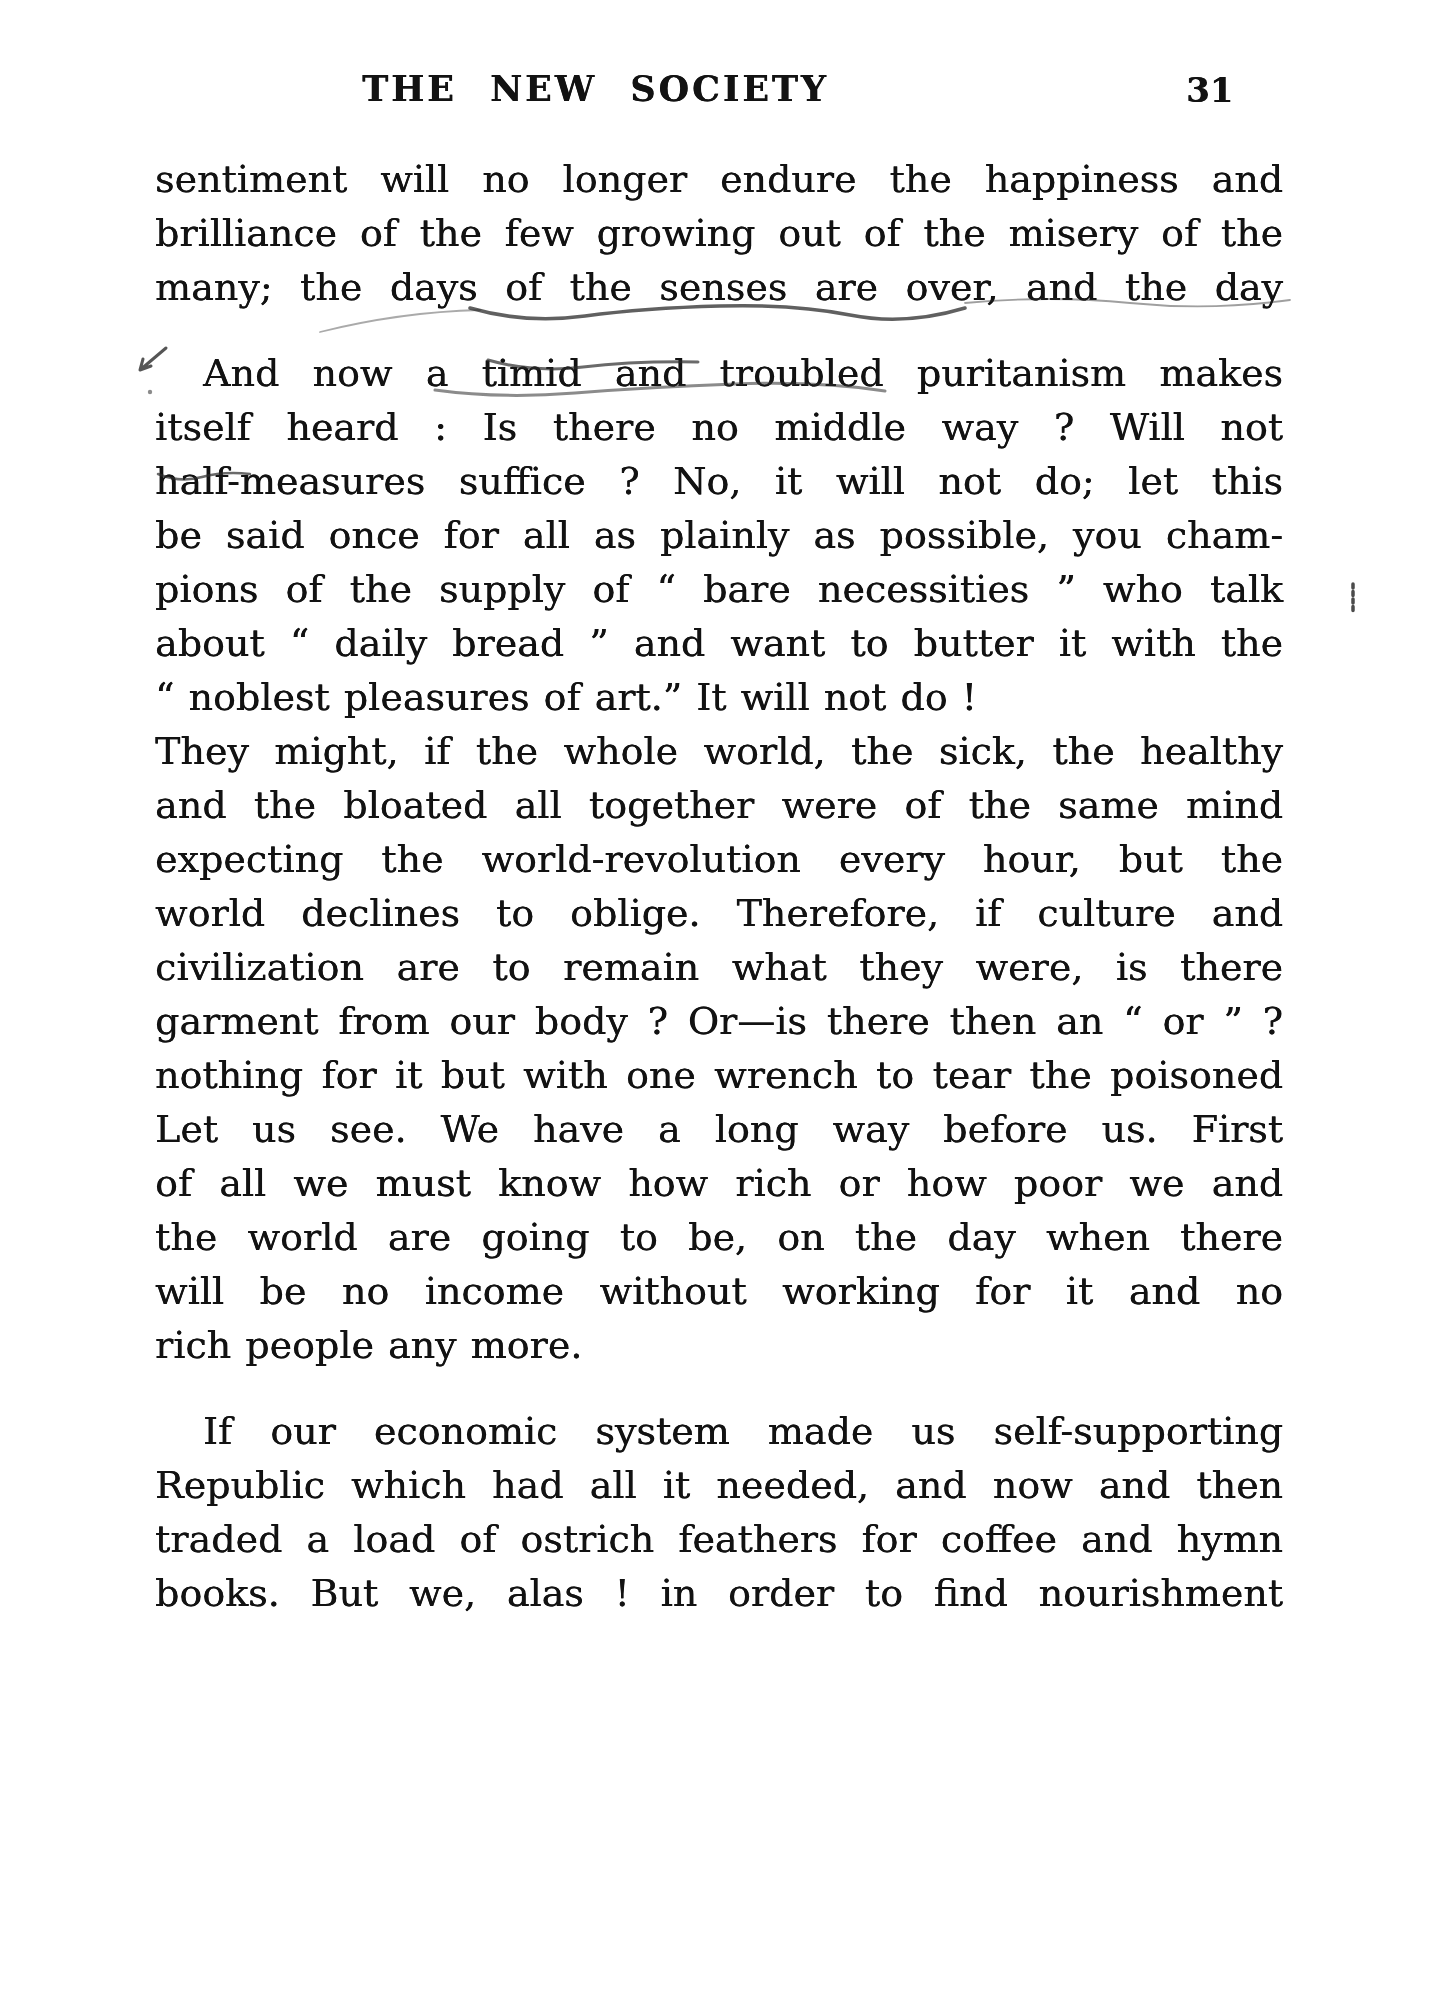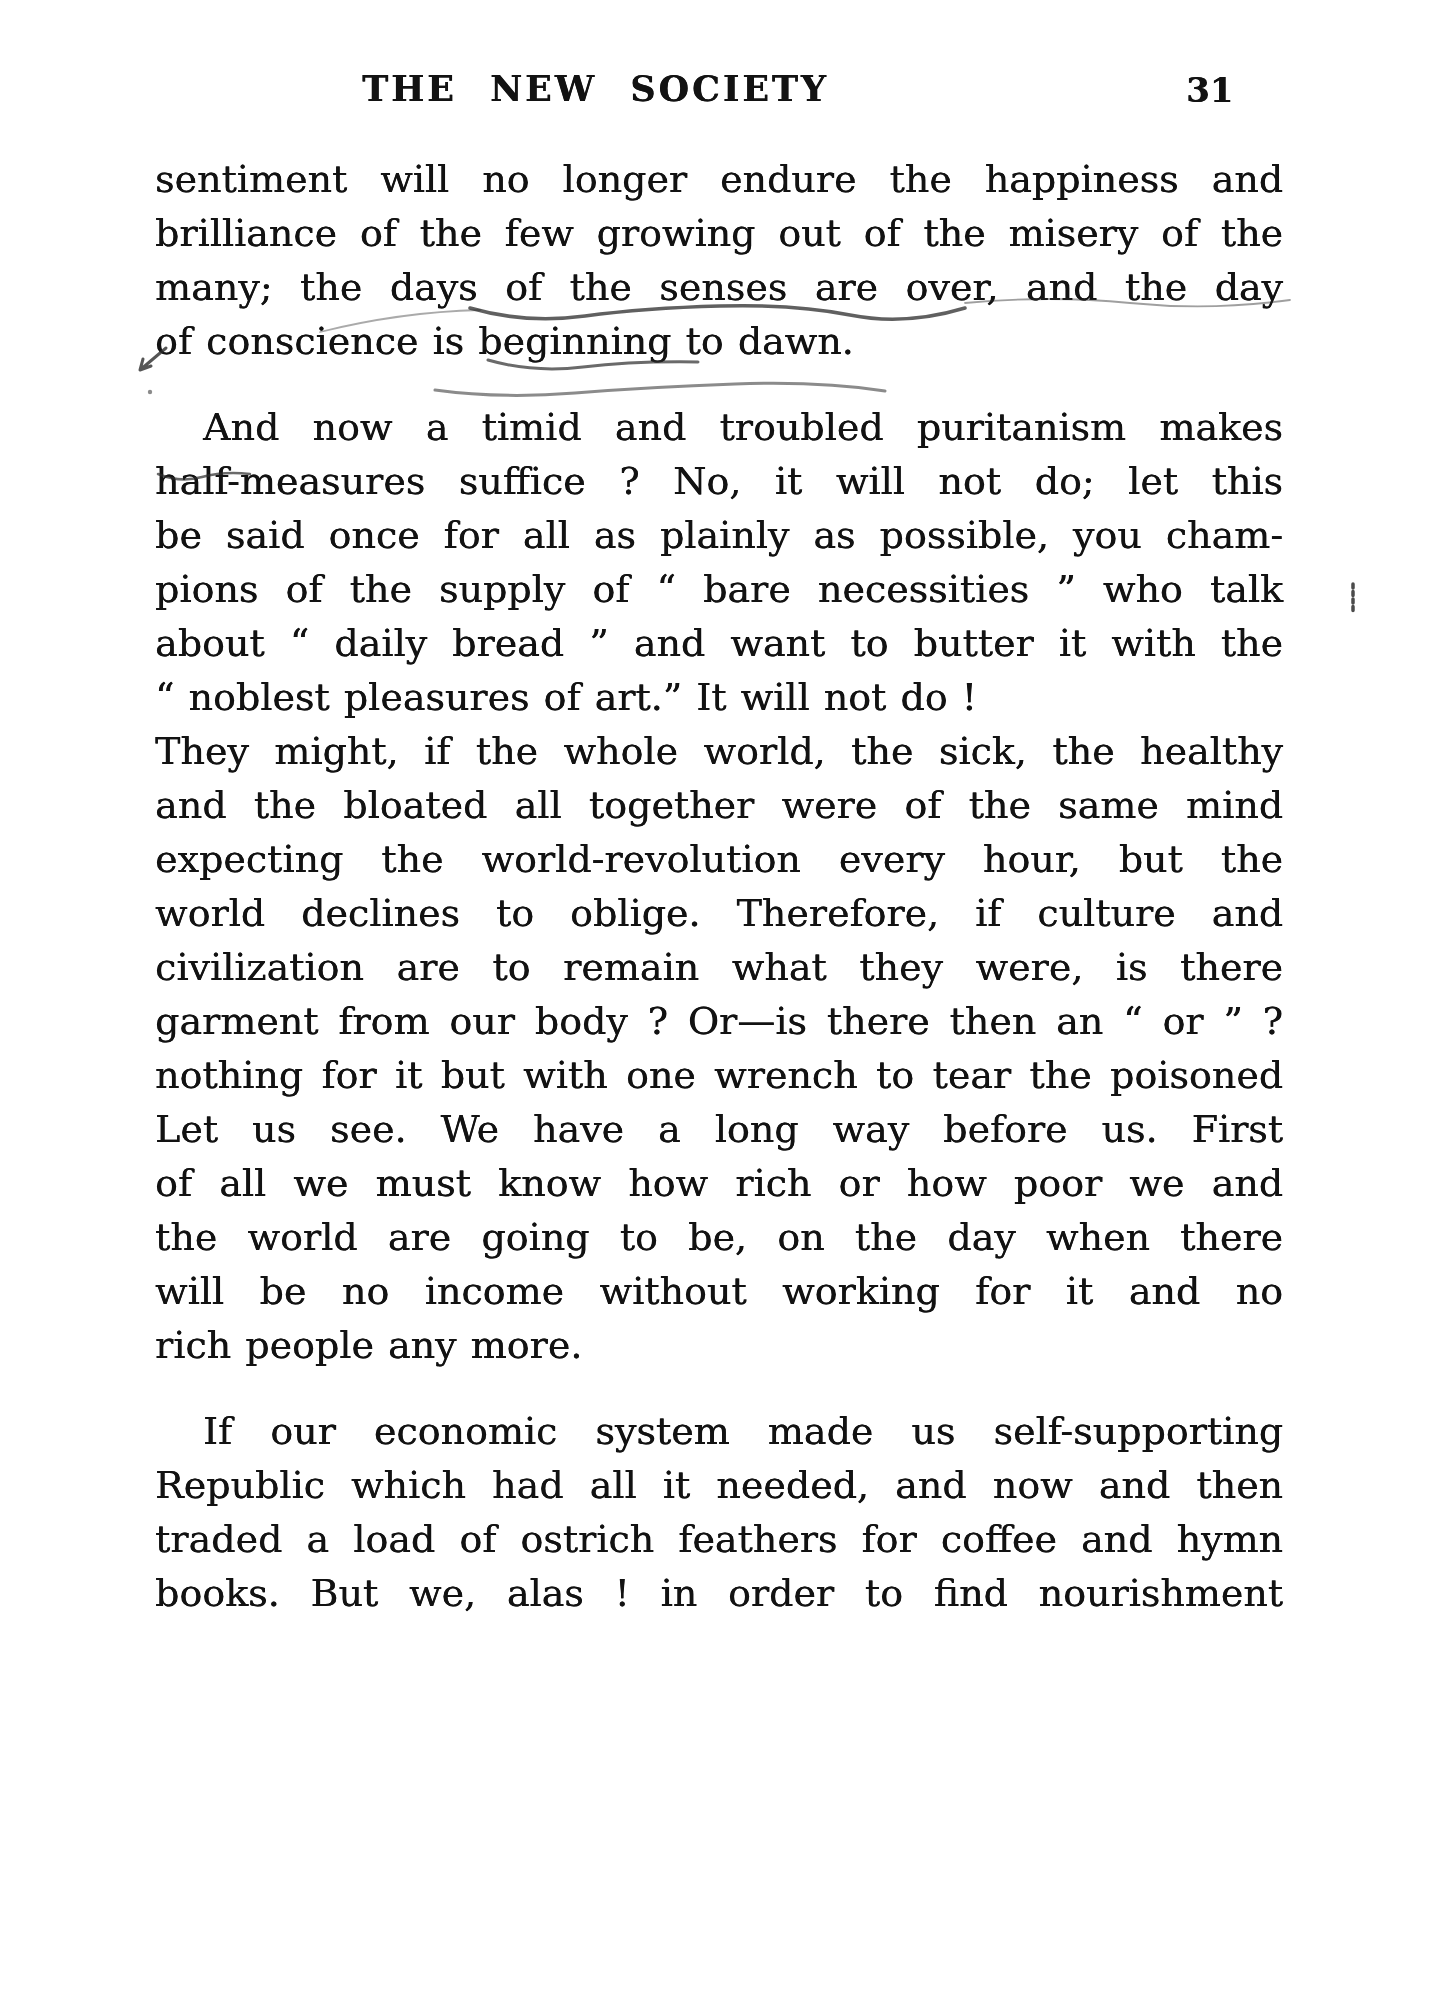--- a/index.html
+++ b/index.html
@@ -74,22 +74,22 @@
 
   <div class="running-header">
     <div class="running-title">THE NEW SOCIETY</div>
     <div class="folio">31</div>
   </div>
 
   <div class="text-block" id="text-block">
       <div class="line">sentiment will no longer endure the happiness and</div>
       <div class="line">brilliance of the few growing out of the misery of the</div>
       <div class="line">many; the days of the senses are over, and the day</div>
-      <div class="line short">of conscience is beginning to dawn.</div>
       <div class="line indent">And now a timid and troubled puritanism makes</div>
+      <div class="line">itself heard : Is there no middle way ? Will not</div>
       <div class="line">half-measures suffice ? No, it will not do; let this</div>
       <div class="line">be said once for all as plainly as possible, you cham-</div>
       <div class="line">pions of the supply of “ bare necessities ” who talk</div>
       <div class="line">about “ daily bread ” and want to butter it with the</div>
       <div class="line short">“ noblest pleasures of art.” It will not do !</div>
       <div class="line">They might, if the whole world, the sick, the healthy</div>
       <div class="line">and the bloated all together were of the same mind</div>
       <div class="line">expecting the world-revolution every hour, but the</div>
       <div class="line">world declines to oblige. Therefore, if culture and</div>
       <div class="line">civilization are to remain what they were, is there</div>

